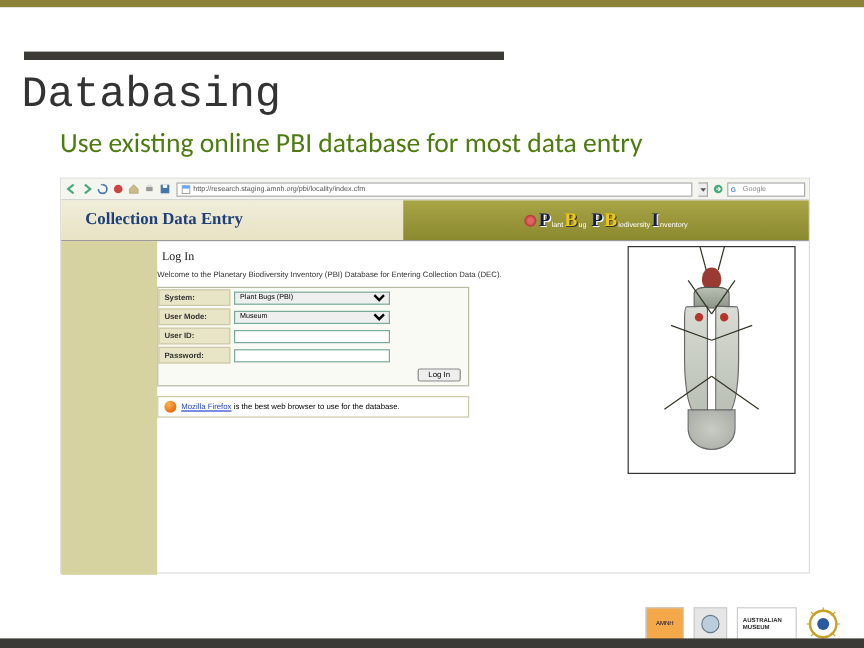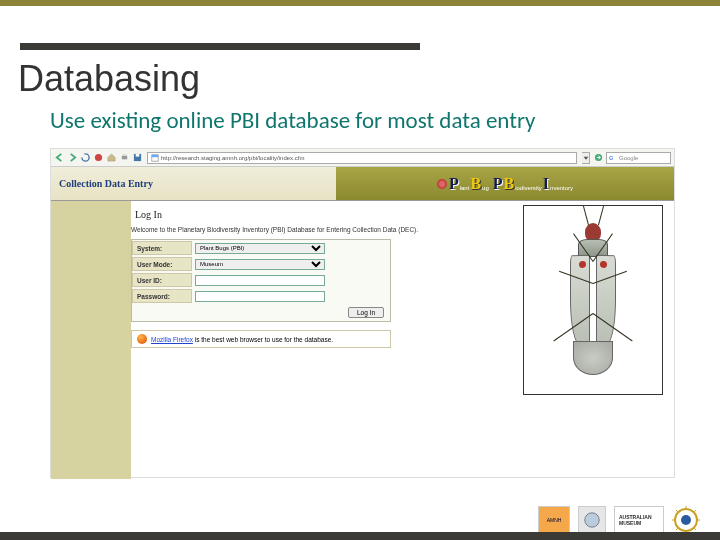--- a/index.html
+++ b/index.html
@@ -13,29 +13,29 @@
   }
   .darkbar-top {
     position: absolute;
     top: 43px; left: 20px; right: 300px; height: 7px;
     background: #3b3a36;
   }
   .title {
     position: absolute;
     top: 58px; left: 18px;
     font-size: 36px;
-    font-family: Liberation Sans, sans-serif;
+    font-family: Liberation Mono, monospace;
     color: #333;
   }
   .subtitle {
     position: absolute;
     top: 106px; left: 50px;
     font-size: 23px;
     font-family: Calibri, Arial, sans-serif;
-    color: #0f766e;
+    color: #4d7c0f;
   }
 
   
   .shot {
     position: absolute;
     top: 148px; left: 50px; width: 625px; height: 330px;
     border: 1px solid #ddd;
     font-size: 7px;
     background: #fff;
   }
@@ -66,23 +66,23 @@
 
   .banner {
     height: 34px;
     display:flex;
     border-bottom: 1px solid #999;
   }
   .banner-left {
     width: 285px;
     background: linear-gradient(to bottom, #f0edda 0%, #e8e3c4 100%);
     display:flex; align-items:center;
-    padding-left: 8px;
+    padding-left: 20px;
     font-family: Georgia, serif;
-    font-size: 10px; color: #1f3f7a; font-weight: bold;
+    font-size: 14px; color: #1f3f7a; font-weight: bold;
   }
   .banner-mid {
     flex:1;
     background: linear-gradient(to bottom, #a8a546 0%, #8b892f 100%);
     display:flex; align-items:center; justify-content:center;
     position: relative;
     color: #fff;
   }
   .logo-main {
     display:flex; align-items:flex-end; gap:1px; font-size:7px;

